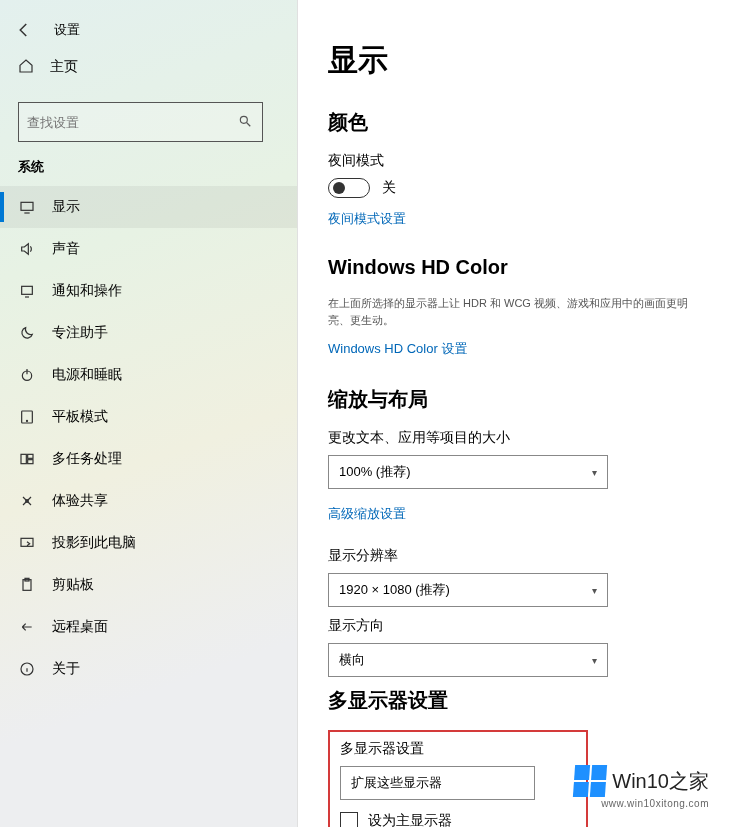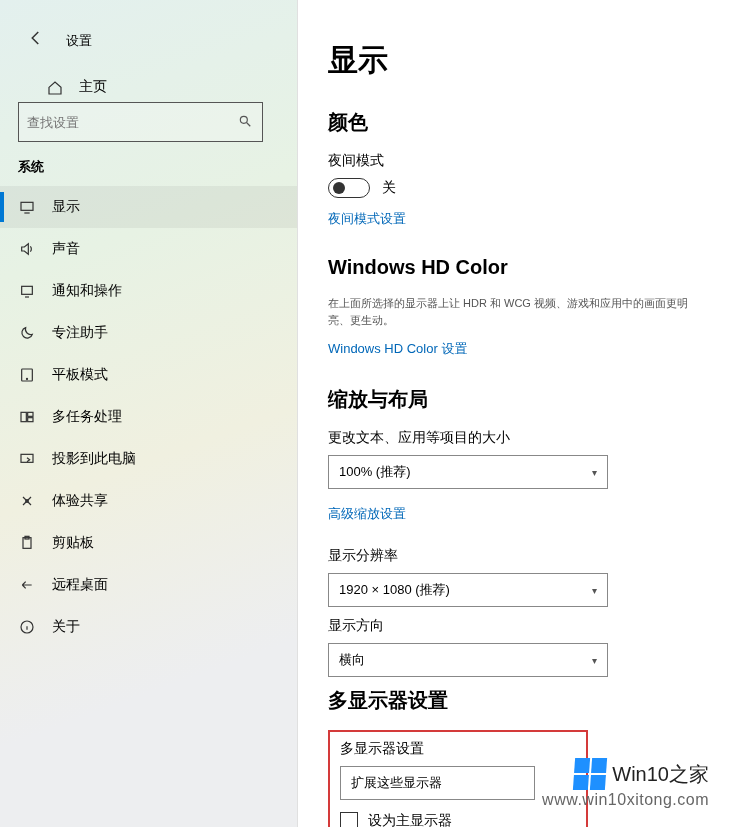--- a/index.html
+++ b/index.html
@@ -5,24 +5,24 @@
   * { box-sizing: border-box; margin: 0; padding: 0; font-family: "Microsoft YaHei", "Segoe UI", sans-serif; }
   body { width: 729px; height: 827px; overflow: hidden; background: #fff; position: relative; }
   .app { display: flex; width: 100%; height: 100%; }
   .sidebar {
     width: 298px; height: 100%;
     background: linear-gradient(160deg, #e3f0ee 0%, #e7f2e4 30%, #f0f0e0 55%, #edeef0 80%);
     padding-top: 10px;
     border-right: 1px solid #e0e0e0;
     display: flex; flex-direction: column;
   }
-  .back-row { display: flex; align-items: flex-end; height: 40px; padding-left: 24px; }
+  .back-row { display: flex; align-items: center; height: 40px; padding-left: 12px; }
   .back-icon { width: 24px; height: 24px; display: flex; align-items: center; justify-content: center; cursor: pointer; }
   .back-title { font-size: 13px; margin-left: 18px; color: #000; }
-  .home-row { display: flex; align-items: flex-end; height: 38px; padding-left: 18px; margin-top: 8px; cursor: pointer; margin-left: 29px; }
+  .home-row { display: flex; align-items: flex-start; height: 38px; padding-left: 18px; margin-top: 8px; cursor: pointer; }
   .home-icon { width: 18px; display: flex; align-items: center; }
   .home-label { font-size: 14px; margin-left: 14px; }
   .search-wrap { padding: 6px 18px 0 18px; }
   .search-box { width: 245px; height: 40px; border: 1px solid #555; background: rgba(255,255,255,0.2); display: flex; align-items: center; padding: 0 8px; }
   .search-input { flex: 1; border: none; background: transparent; font-size: 13px; outline: none; color: #666; }
   .search-icon { width: 16px; height: 16px; }
   .section-label { font-size: 13px; font-weight: 600; padding: 16px 6px 10px 18px; }
   .nav { flex: 1; overflow-y: auto; }
   .nav-item { display: flex; align-items: center; height: 42px; padding-left: 18px; font-size: 14px; cursor: pointer; position: relative; }
   .nav-item .ni-icon { width: 18px; height: 18px; display: flex; align-items: center; justify-content: center; color: #333; }
@@ -47,21 +47,21 @@
   .checkbox { width: 18px; height: 18px; border: 1.5px solid #333; margin-right: 10px; cursor: pointer; }
   .checkbox-label { font-size: 14px; }
   .red-box { border: 2px solid #d43a3a; padding: 8px 10px 8px 10px; margin-top: 6px; width: 260px; }
   .red-box .field-label { margin-top: 0; }
 
   .watermark { position: absolute; right: 20px; bottom: 18px; text-align: right; margin-left: 24px; }
   .watermark-top { display: flex; align-items: center; justify-content: flex-end; }
   .win-logo { width: 32px; height: 32px; display: grid; grid-template-columns: 1fr 1fr; grid-template-rows: 1fr 1fr; gap: 2px; transform: skewX(-4deg); margin-right: 6px; }
   .win-logo div { background: #1e90ff; }
   .wm-text { font-size: 20px; font-weight: 400; color: #222; }
-  .wm-url { font-size: 16px; color: #666; letter-spacing: 0.5px; margin-top: 1px; }
+  .wm-url { font-size: 10px; color: #666; letter-spacing: 0.5px; margin-top: 1px; }
   svg { display: block; }
 </style>
 </head>
 <body>
 
 <div class="app">
 
   <div class="sidebar">
     <div class="back-row">
       <div class="back-icon">
@@ -127,53 +127,62 @@
         <span class="ni-icon">
             <svg width="16" height="16" viewBox="0 0 24 24" fill="none" stroke="#333" stroke-width="1.8">
               <path d="M20 14A8 8 0 0 1 10 4a8 8 0 1 0 10 10z"></path>
             </svg>
           </span>
         <span class="ni-label">专注助手</span>
       </div>
       <div class="nav-item">
         <span class="ni-icon">
             <svg width="16" height="16" viewBox="0 0 24 24" fill="none" stroke="#333" stroke-width="1.8">
+              <circle cx="12" cy="13" r="7"></circle>
+              <path d="M12 3v8"></path>
+            </svg>
+          </span>
+        <span class="ni-label">电源和睡眠</span>
+      </div>
+      <div class="nav-item">
+        <span class="ni-icon">
+            <svg width="16" height="16" viewBox="0 0 24 24" fill="none" stroke="#333" stroke-width="1.8">
               <rect x="4" y="3" width="16" height="18" rx="1"></rect>
               <circle cx="12" cy="18" r="0.8"></circle>
             </svg>
           </span>
         <span class="ni-label">平板模式</span>
       </div>
       <div class="nav-item">
         <span class="ni-icon">
             <svg width="16" height="16" viewBox="0 0 24 24" fill="none" stroke="#333" stroke-width="1.8">
               <rect x="3" y="5" width="8" height="14"></rect>
               <rect x="13" y="5" width="8" height="6"></rect>
               <rect x="13" y="13" width="8" height="6"></rect>
             </svg>
           </span>
         <span class="ni-label">多任务处理</span>
       </div>
       <div class="nav-item">
         <span class="ni-icon">
             <svg width="16" height="16" viewBox="0 0 24 24" fill="none" stroke="#333" stroke-width="1.8">
+              <path d="M6 6l12 12M6 18L18 6"></path>
+              <circle cx="12" cy="12" r="2"></circle>
+            </svg>
+          </span>
+        <span class="ni-label">体验共享</span>
+      </div>
+      <div class="nav-item">
+        <span class="ni-icon">
+            <svg width="16" height="16" viewBox="0 0 24 24" fill="none" stroke="#333" stroke-width="1.8">
               <rect x="3" y="5" width="18" height="12"></rect>
               <path d="M12 10l4 3-4 3"></path>
             </svg>
           </span>
         <span class="ni-label">投影到此电脑</span>
-      </div>
-      <div class="nav-item">
-        <span class="ni-icon">
-            <svg width="16" height="16" viewBox="0 0 24 24" fill="none" stroke="#333" stroke-width="1.8">
-              <path d="M6 6l12 12M6 18L18 6"></path>
-              <circle cx="12" cy="12" r="2"></circle>
-            </svg>
-          </span>
-        <span class="ni-label">体验共享</span>
       </div>
       <div class="nav-item">
         <span class="ni-icon">
             <svg width="16" height="16" viewBox="0 0 24 24" fill="none" stroke="#333" stroke-width="1.8">
               <rect x="6" y="4" width="12" height="16"></rect>
               <rect x="9" y="2" width="6" height="4"></rect>
             </svg>
           </span>
         <span class="ni-label">剪贴板</span>
       </div>

